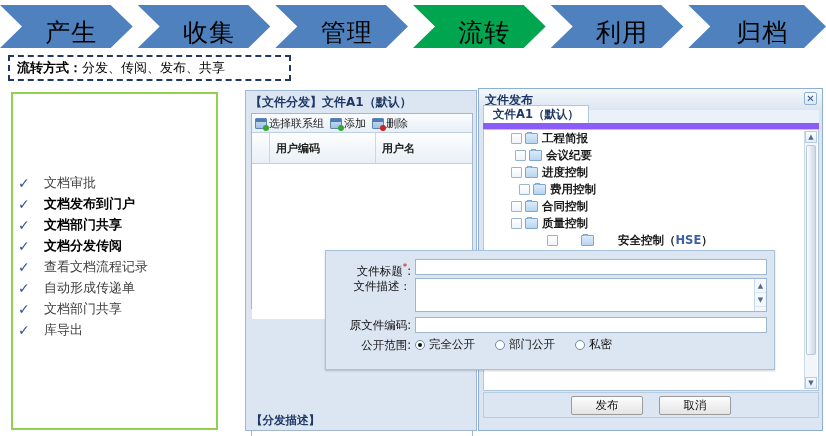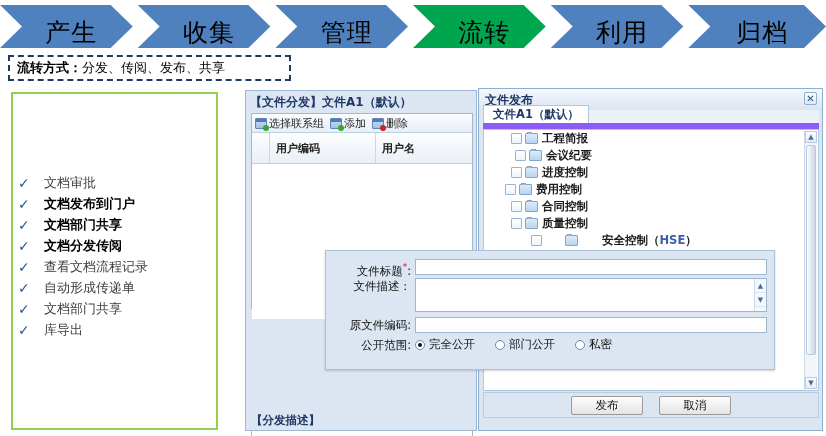--- a/index.html
+++ b/index.html
@@ -400,39 +400,39 @@
           <span class="cb"></span>
           <span class="fold"></span>
           <span class="nm">会议纪要</span>
         </div>
         <div class="tree-row" style="padding-left: 16px;">
           <span class="arw"></span>
           <span class="cb"></span>
           <span class="fold"></span>
           <span class="nm">进度控制</span>
         </div>
-        <div class="tree-row" style="padding-left: 10px; font-family: Liberation Mono, monospace;">
+        <div class="tree-row" style="padding-left: 24px; font-family: Liberation Mono, monospace;">
           <span class="arw"></span>
           <span class="cb"></span>
           <span class="fold"></span>
           <span class="nm">费用控制</span>
         </div>
         <div class="tree-row" style="padding-left: 16px;">
           <span class="arw"></span>
           <span class="cb"></span>
           <span class="fold"></span>
           <span class="nm">合同控制</span>
         </div>
         <div class="tree-row" style="padding-left: 16px;">
           <span class="arw"></span>
           <span class="cb"></span>
           <span class="fold"></span>
           <span class="nm">质量控制</span>
         </div>
-        <div class="tree-row" style="padding-left: 16px; gap: 20px;">
+        <div class="tree-row" style="padding-left: 32px; gap: 20px;">
           <span class="arw"></span>
           <span class="cb"></span>
           <span class="fold"></span>
           <span class="nm">安全控制（<span class="hse">HSE</span>）</span>
         </div>
         <div class="tree-row">
           <span class="arw">▶</span>
           <span class="cb"></span>
           <span class="fold"></span>
           <span class="nm">控制部</span>

